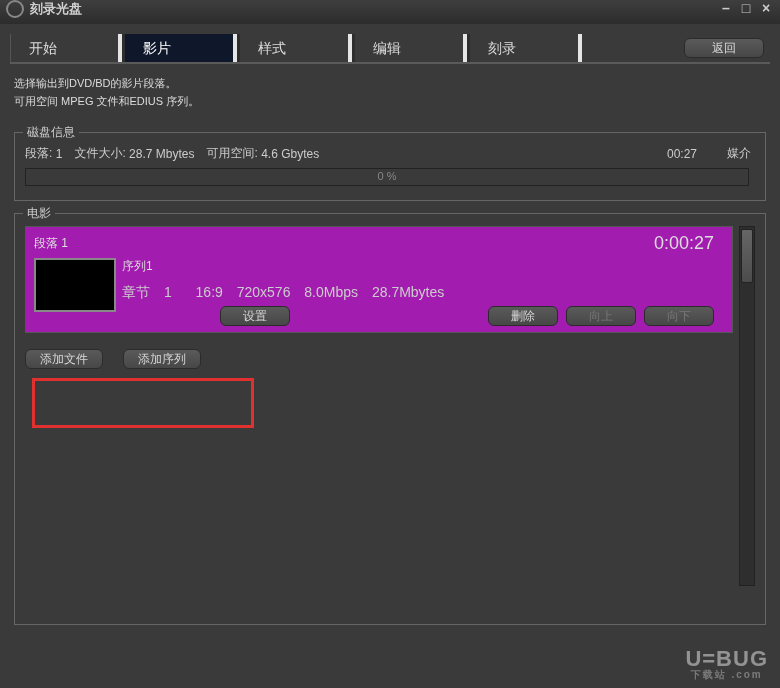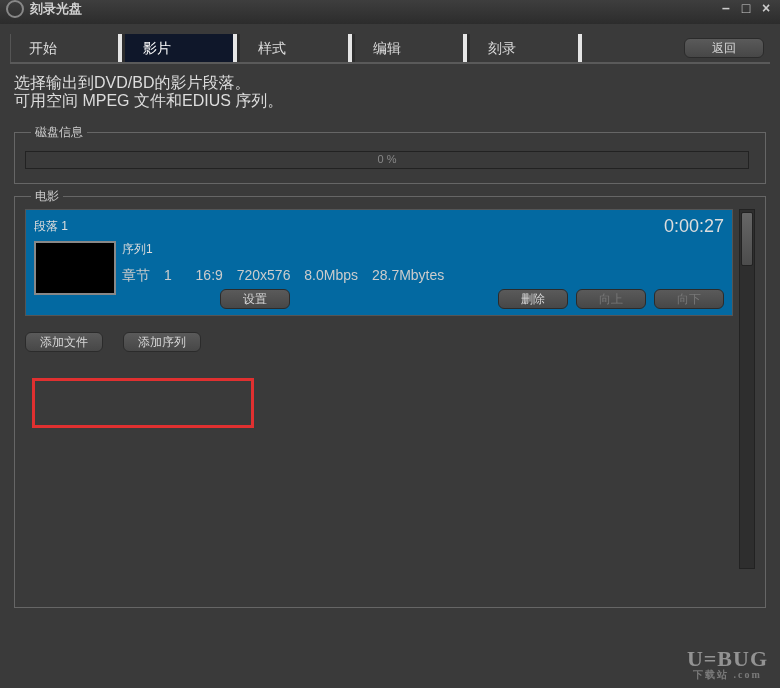--- a/index.html
+++ b/index.html
@@ -11,58 +11,58 @@
 .body{padding:10px 10px 0 10px}
 .tabs{display:flex;align-items:center;height:28px}
 .tab{width:112px;height:28px;line-height:28px;text-align:left;padding-left:18px;box-sizing:border-box;font-size:14px;border-right:4px solid #e5e5e5;background:#3a3a3a;color:#ddd;cursor:pointer}
 .tab.active{background:#0f172a;color:#fff}
 .tab.first{border-left:1px solid #555}
 .tab-divider{background:#2d2d2d;height:28px;width:3px}
 .tabs .grow{flex:1}
 .btn{height:20px;line-height:18px;background:linear-gradient(#5a5a5a,#474747);border:1px solid #2b2b2b;color:#d8d8d8;font-size:12px;text-align:center;box-sizing:border-box;cursor:pointer;border-radius:6px}
 .back-btn{width:80px;margin-right:6px}
 .tab-underline{height:2px;background:#5a5a5a;margin-top:0}
-.hint{padding:10px 4px;line-height:18px;color:#ddd;font-size:16px}
+.hint{padding:10px 4px;line-height:18px;color:#ddd;font-size:11px}
 .group{border:1px solid #666;margin:12px 4px 0 4px;padding:12px 10px 14px 10px;position:relative}
-.group-title{position:absolute;top:-9px;left:16px;background:#3a3a3a;padding:0 4px;font-size:12px;color:#ccc}
+.group-title{position:absolute;top:-9px;left:8px;background:#3a3a3a;padding:0 4px;font-size:12px;color:#ccc}
 .disk-line{display:flex;align-items:center;font-size:12px;color:#ccc}
 .disk-line .sep{width:12px}
 .disk-line .grow{flex:1}
 .disk-time{padding-right:30px}
 .media-label{padding-right:4px}
 .progress-wrap{display:flex;align-items:center;margin-top:6px}
 .progress{flex:1;height:18px;border:1px solid #222;background:#3a3a3a;position:relative;box-sizing:border-box;margin-right:6px}
 .progress .pct{position:absolute;left:50%;top:1px;transform:translateX(-50%);color:#888;font-size:11px}
 .select{height:20px;min-width:120px;border:1px solid #222;background:linear-gradient(#555,#3f3f3f);color:#ddd;font-size:11px;padding:0 16px 0 6px;position:relative;cursor:pointer;display:flex;align-items:center}
 .select .caret{position:absolute;right:4px;top:6px;width:0;height:0;border-left:4px solid transparent;border-right:4px solid transparent;border-top:5px solid #bbb}
 .movie-group{height:390px;padding-bottom:8px}
 .movie-inner{display:flex;height:360px}
 .movie-scroll{flex:1}
 .vscroll{width:14px;background:#2e2e2e;border:1px solid #222;margin-left:6px;position:relative}
 .vscroll .thumb{position:absolute;top:2px;left:1px;right:1px;height:52px;background:linear-gradient(#666,#4c4c4c);border:1px solid #222;border-radius:2px}
-.segment{border:1px solid #555;padding:6px 8px 6px 8px;background:#0369a1}
+.segment{border:1px solid #555;padding:6px 18px 6px 8px;background:#a21caf}
 .seg-head{display:flex;align-items:center}
 .seg-title{font-size:12px;color:#ddd}
 .seg-dur{font-size:18px;color:#ddd;margin-left:auto}
 .seq-row{display:flex;margin-top:4px}
 .thumb-box{width:78px;height:50px;background:#000;border:2px solid #888;margin-right:6px}
 .seq-info{flex:1}
 .seq-name{font-size:12px}
 .seq-meta{font-size:14px;color:#ccc;margin-top:9px}
 .seq-meta span{margin-right:10px}
 .seg-actions{display:flex;margin-top:4px}
 .seg-actions .left{width:90px}
 .seg-actions .settings{width:70px}
 .seg-actions .grow{flex:1}
 .seg-actions .btn{width:70px;margin-left:8px}
 .btn.disabled{color:#777;cursor:default}
 .add-row{display:flex;margin-top:16px}
 .add-row .btn{width:78px;margin-right:20px}
 .highlight-box{position:absolute;border:3px solid #e03030;pointer-events:none}
-.watermark{position:absolute;right:12px;bottom:6px;font-size:22px;color:rgba(220,220,220,.55);font-weight:bold;letter-spacing:1px;font-family:Liberation Serif, serif}
+.watermark{position:absolute;right:12px;bottom:6px;font-size:22px;color:rgba(220,220,220,.55);font-weight:bold;letter-spacing:1px;font-family:Liberation Sans, sans-serif}
 .watermark .sub{font-size:10px;display:block;text-align:center;color:rgba(200,200,200,.45);letter-spacing:2px;margin-top:-4px}
 </style>
 </head>
 <body>
 
 <div class="window">
   <div class="titlebar">
     <span class="app-icon"></span>
     <span>刻录光盘</span>
     <span class="spacer"></span>
@@ -87,20 +87,33 @@
     </div>
     <div class="tab-underline"></div>
 
     <div class="hint">
       <div>选择输出到DVD/BD的影片段落。</div>
       <div>可用空间 MPEG 文件和EDIUS 序列。</div>
     </div>
 
     <div class="group">
       <span class="group-title">磁盘信息</span>
+      <div class="disk-line">
+        <span>段落:</span>&nbsp;
+        <span>1</span>
+        <span class="sep"></span>
+        <span>文件大小:</span>&nbsp;
+        <span>28.7 Mbytes</span>
+        <span class="sep"></span>
+        <span>可用空间:</span>&nbsp;
+        <span>4.6 Gbytes</span>
+        <span class="grow"></span>
+        <span class="disk-time">00:27</span>
+        <span class="media-label">媒介</span>
+      </div>
       <div class="progress-wrap">
         <div class="progress">
           <span class="pct">0 %</span>
         </div>
       </div>
     </div>
 
     <div class="group movie-group">
       <span class="group-title">电影</span>
 

